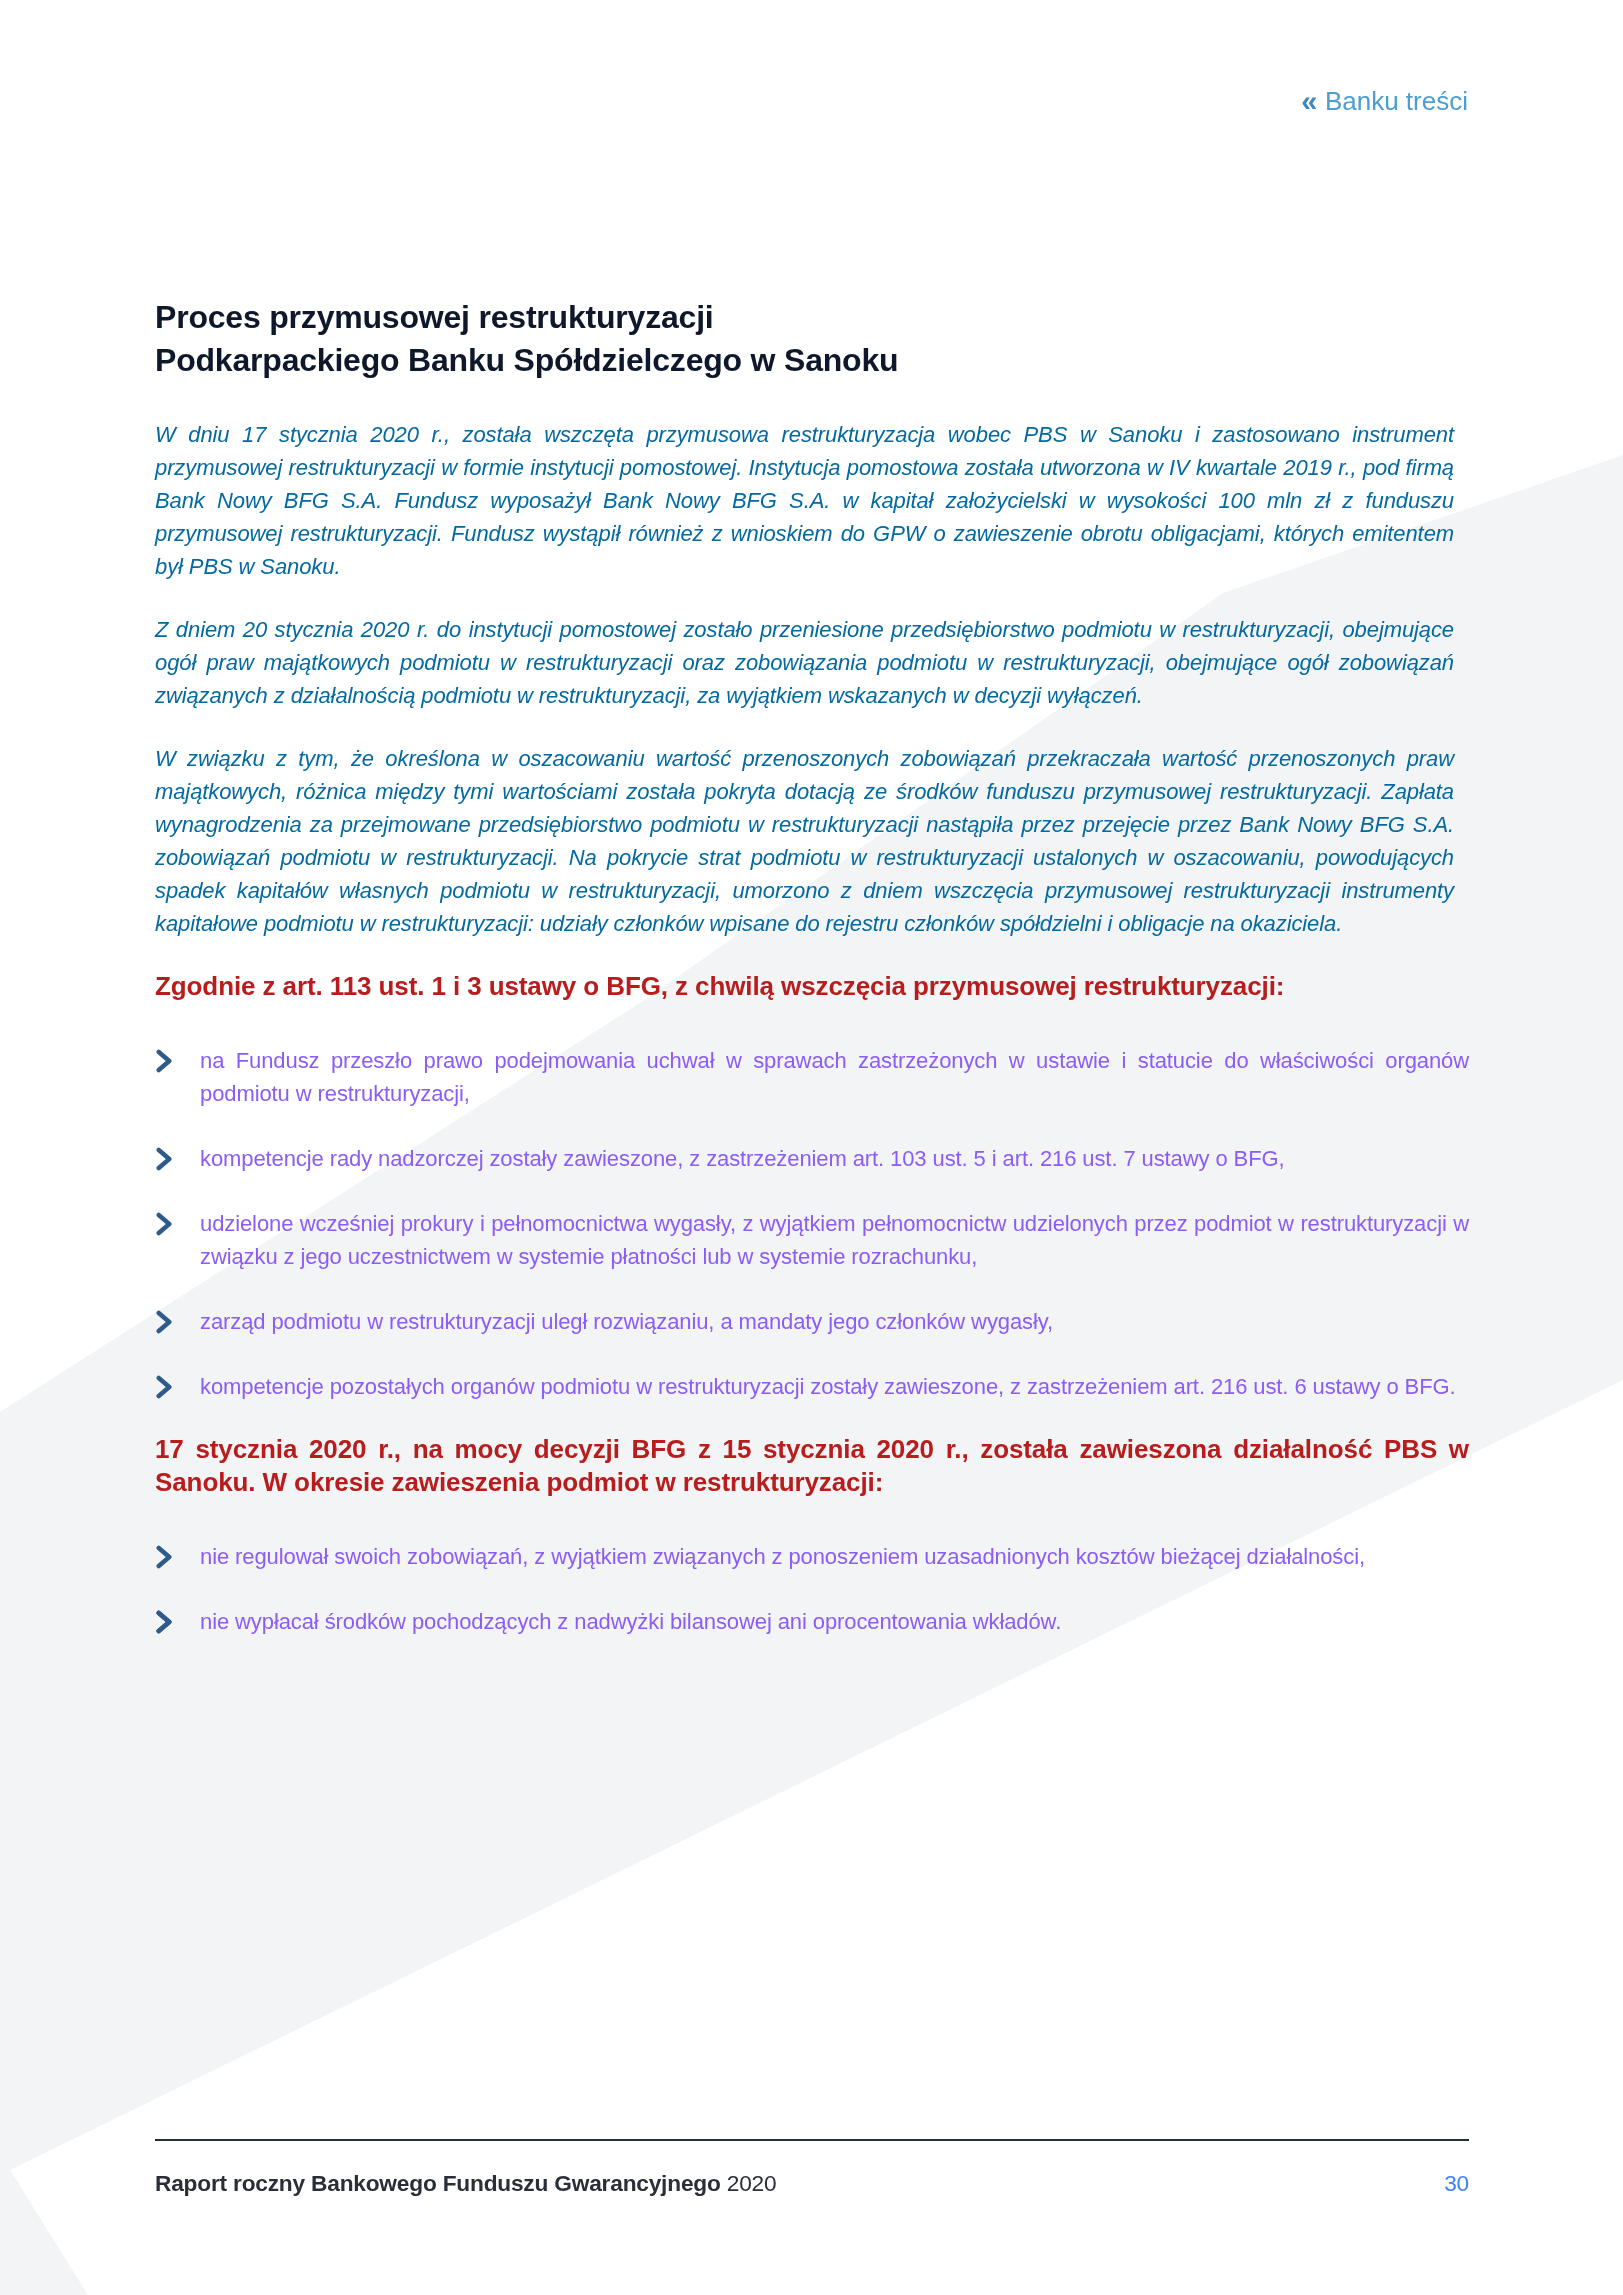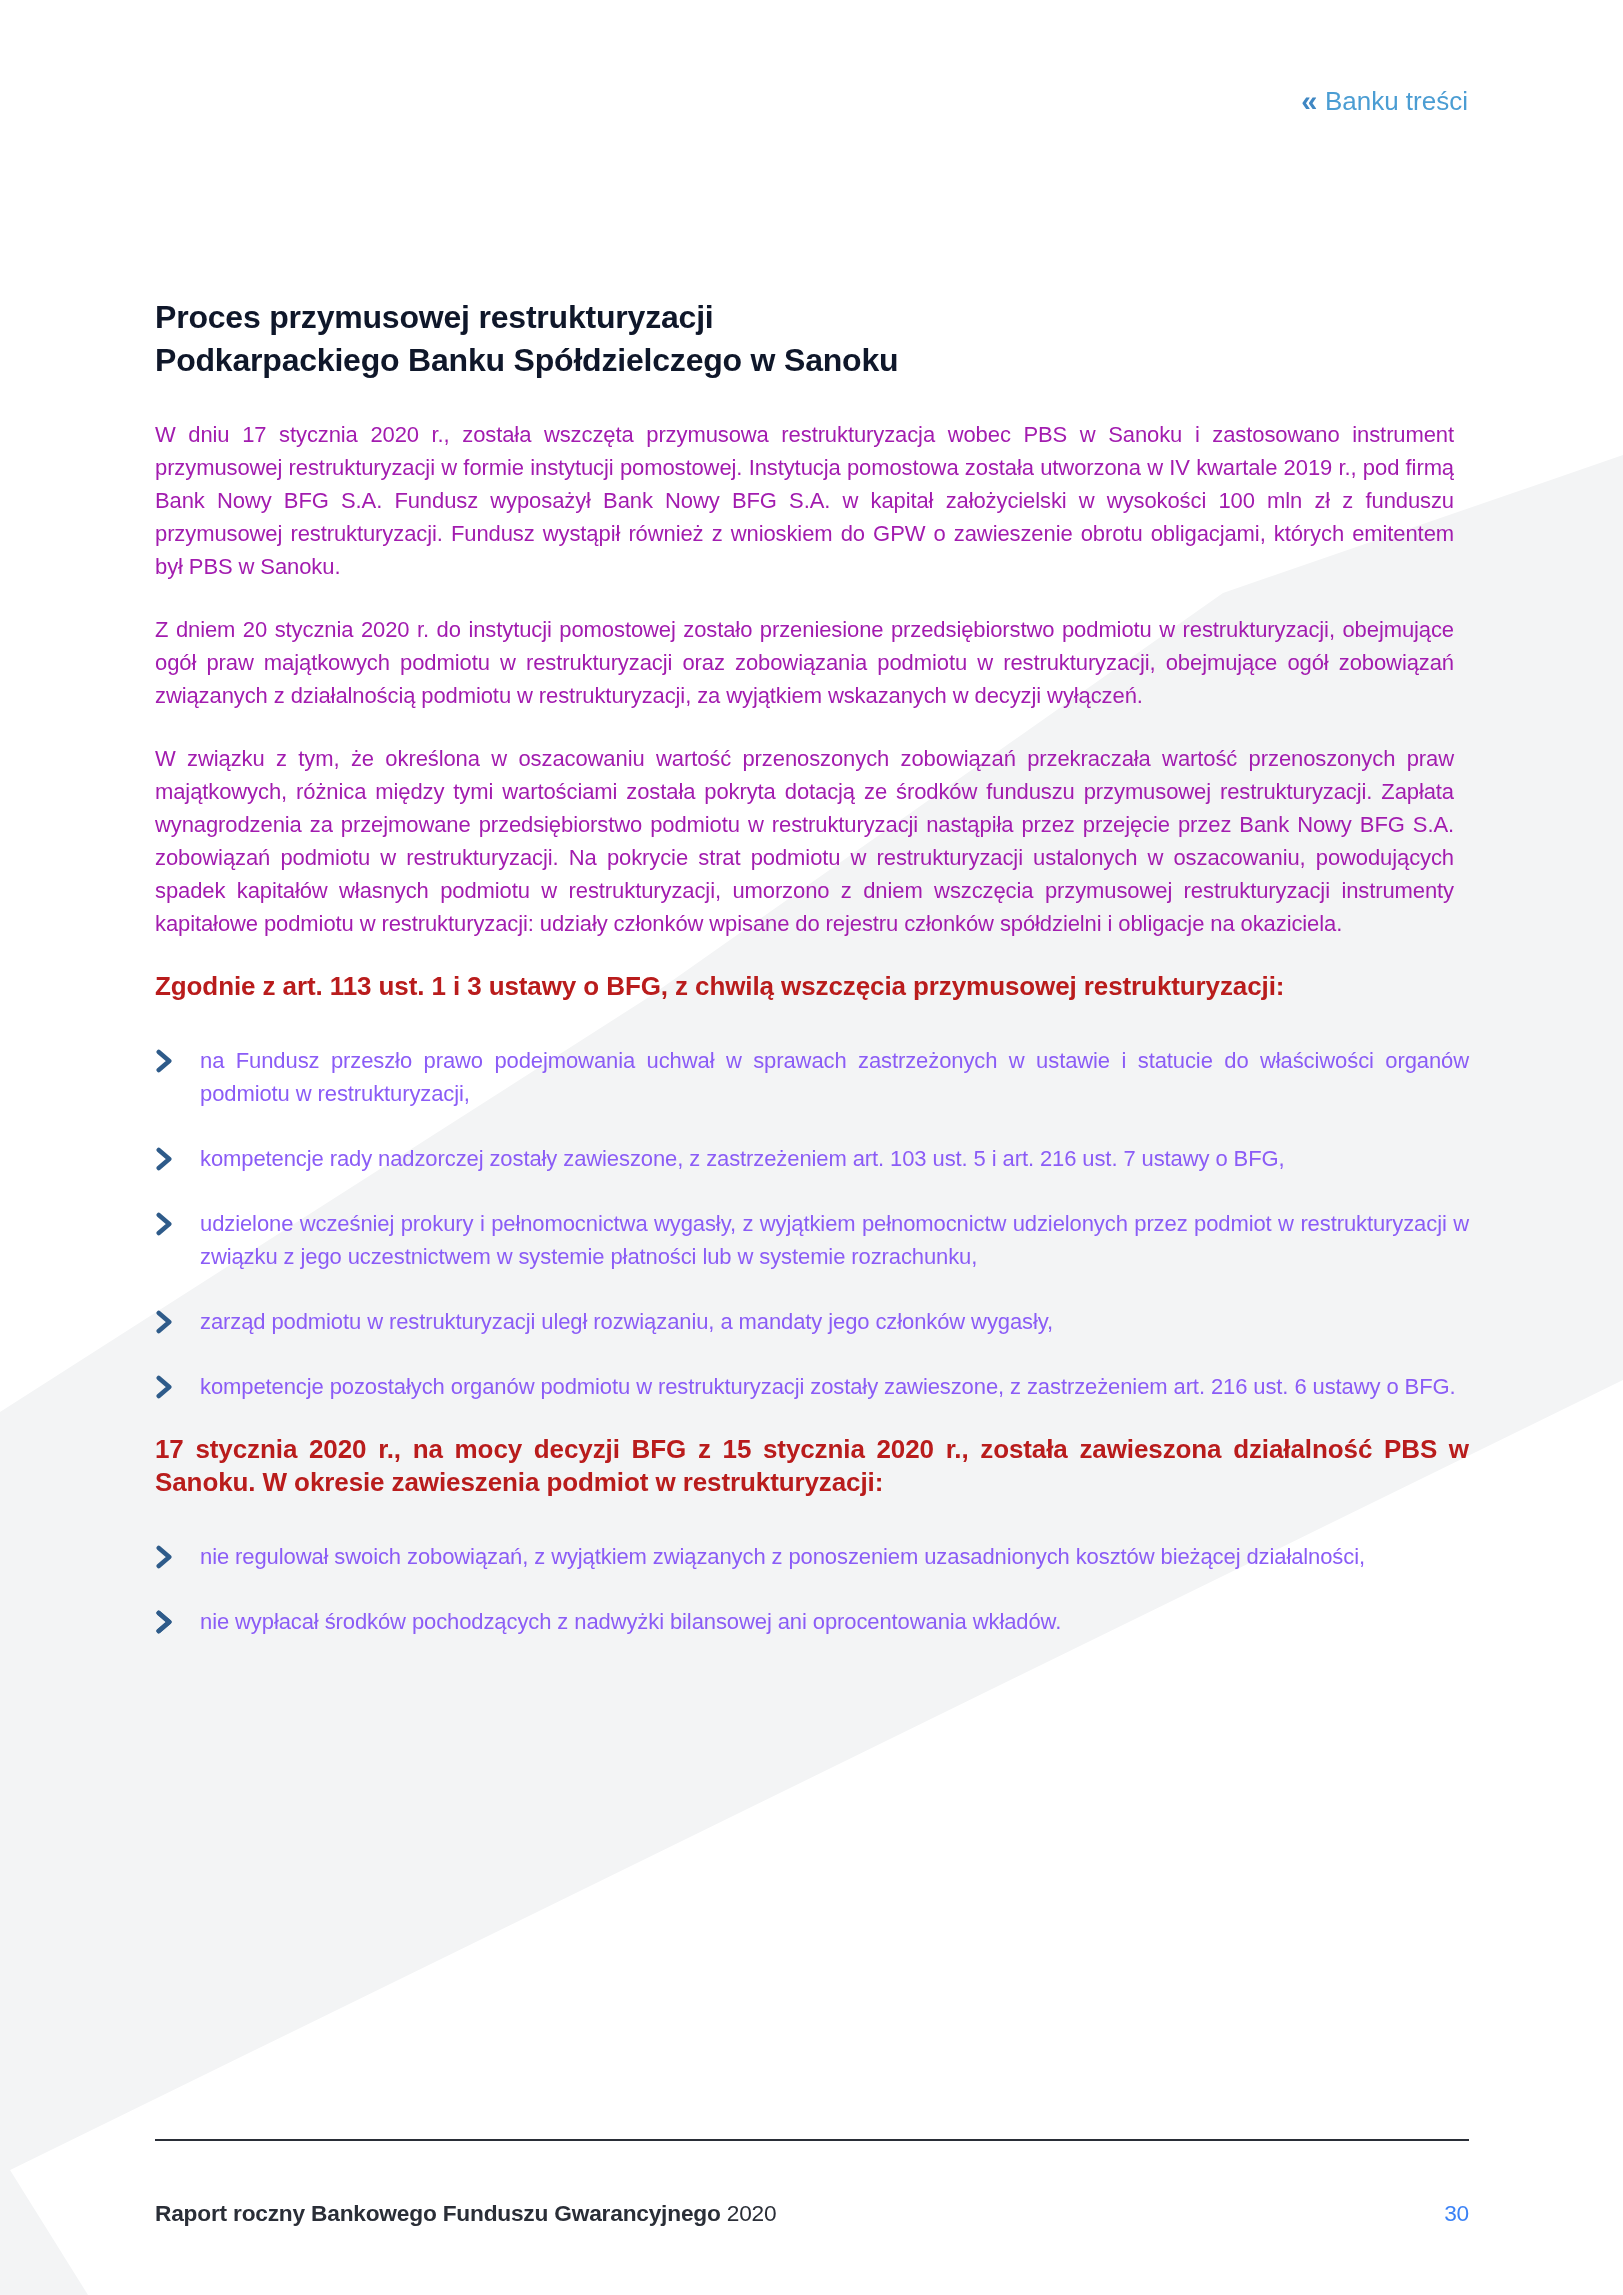--- a/index.html
+++ b/index.html
@@ -30,21 +30,21 @@
   .toc-link .guillemet{color:#3f87c3;font-weight:bold;font-size:29px;line-height:33px;}
   
   .content{position:absolute;left:155px;top:296px;width:1314px;z-index:2;}
   h1{
     margin:0 0 36px 0;font-size:32px;line-height:43px;font-weight:bold;color:#0f172a;
     letter-spacing:-0.2px;
   }
   h1 span{display:block;}
   p.body-par{
     margin:0 15px 30px 0;font-size:22px;line-height:33px;text-align:justify;
-    letter-spacing:-0.1px;color:#a21caf;
+    letter-spacing:-0.1px;color:#0369a1;font-style:italic;
   }
   h2.section-intro{
     margin:0;font-size:26px;line-height:33px;font-weight:bold;color:#b91c1c;
     text-align:justify;letter-spacing:-0.1px;
   }
   ul.bullet-list{
     list-style:none;margin:41px 0 30px 0;padding:0;
   }
   ul.bullet-list li{
     position:relative;padding-left:45px;margin:0 0 32px 0;
@@ -52,21 +52,21 @@
   }
   ul.bullet-list li:last-child{margin-bottom:0;}
   .chev{
     position:absolute;left:0;top:4.5px;width:18px;height:24px;display:inline-block;
   }
   .chev svg{display:block;width:18px;height:24px;}
   
   .footer{position:absolute;left:155px;top:2139px;width:1314px;z-index:2;}
   .footer-rule{border:none;border-top:2.3px solid #2a2e37;margin:0;height:0;}
   .footer-row{
-    margin-top:58px;display:flex;justify-content:space-between;align-items:baseline;
+    margin-top:28px;display:flex;justify-content:space-between;align-items:baseline;
     font-size:22.7px;line-height:29px;color:#2a2e37;letter-spacing:-0.2px;
   }
   .footer-title .b{font-weight:bold;}
   .page-number{font-size:22.7px;color:#3b82f6;}
 </style>
 </head>
 <body>
 
 <div class="page">
 

